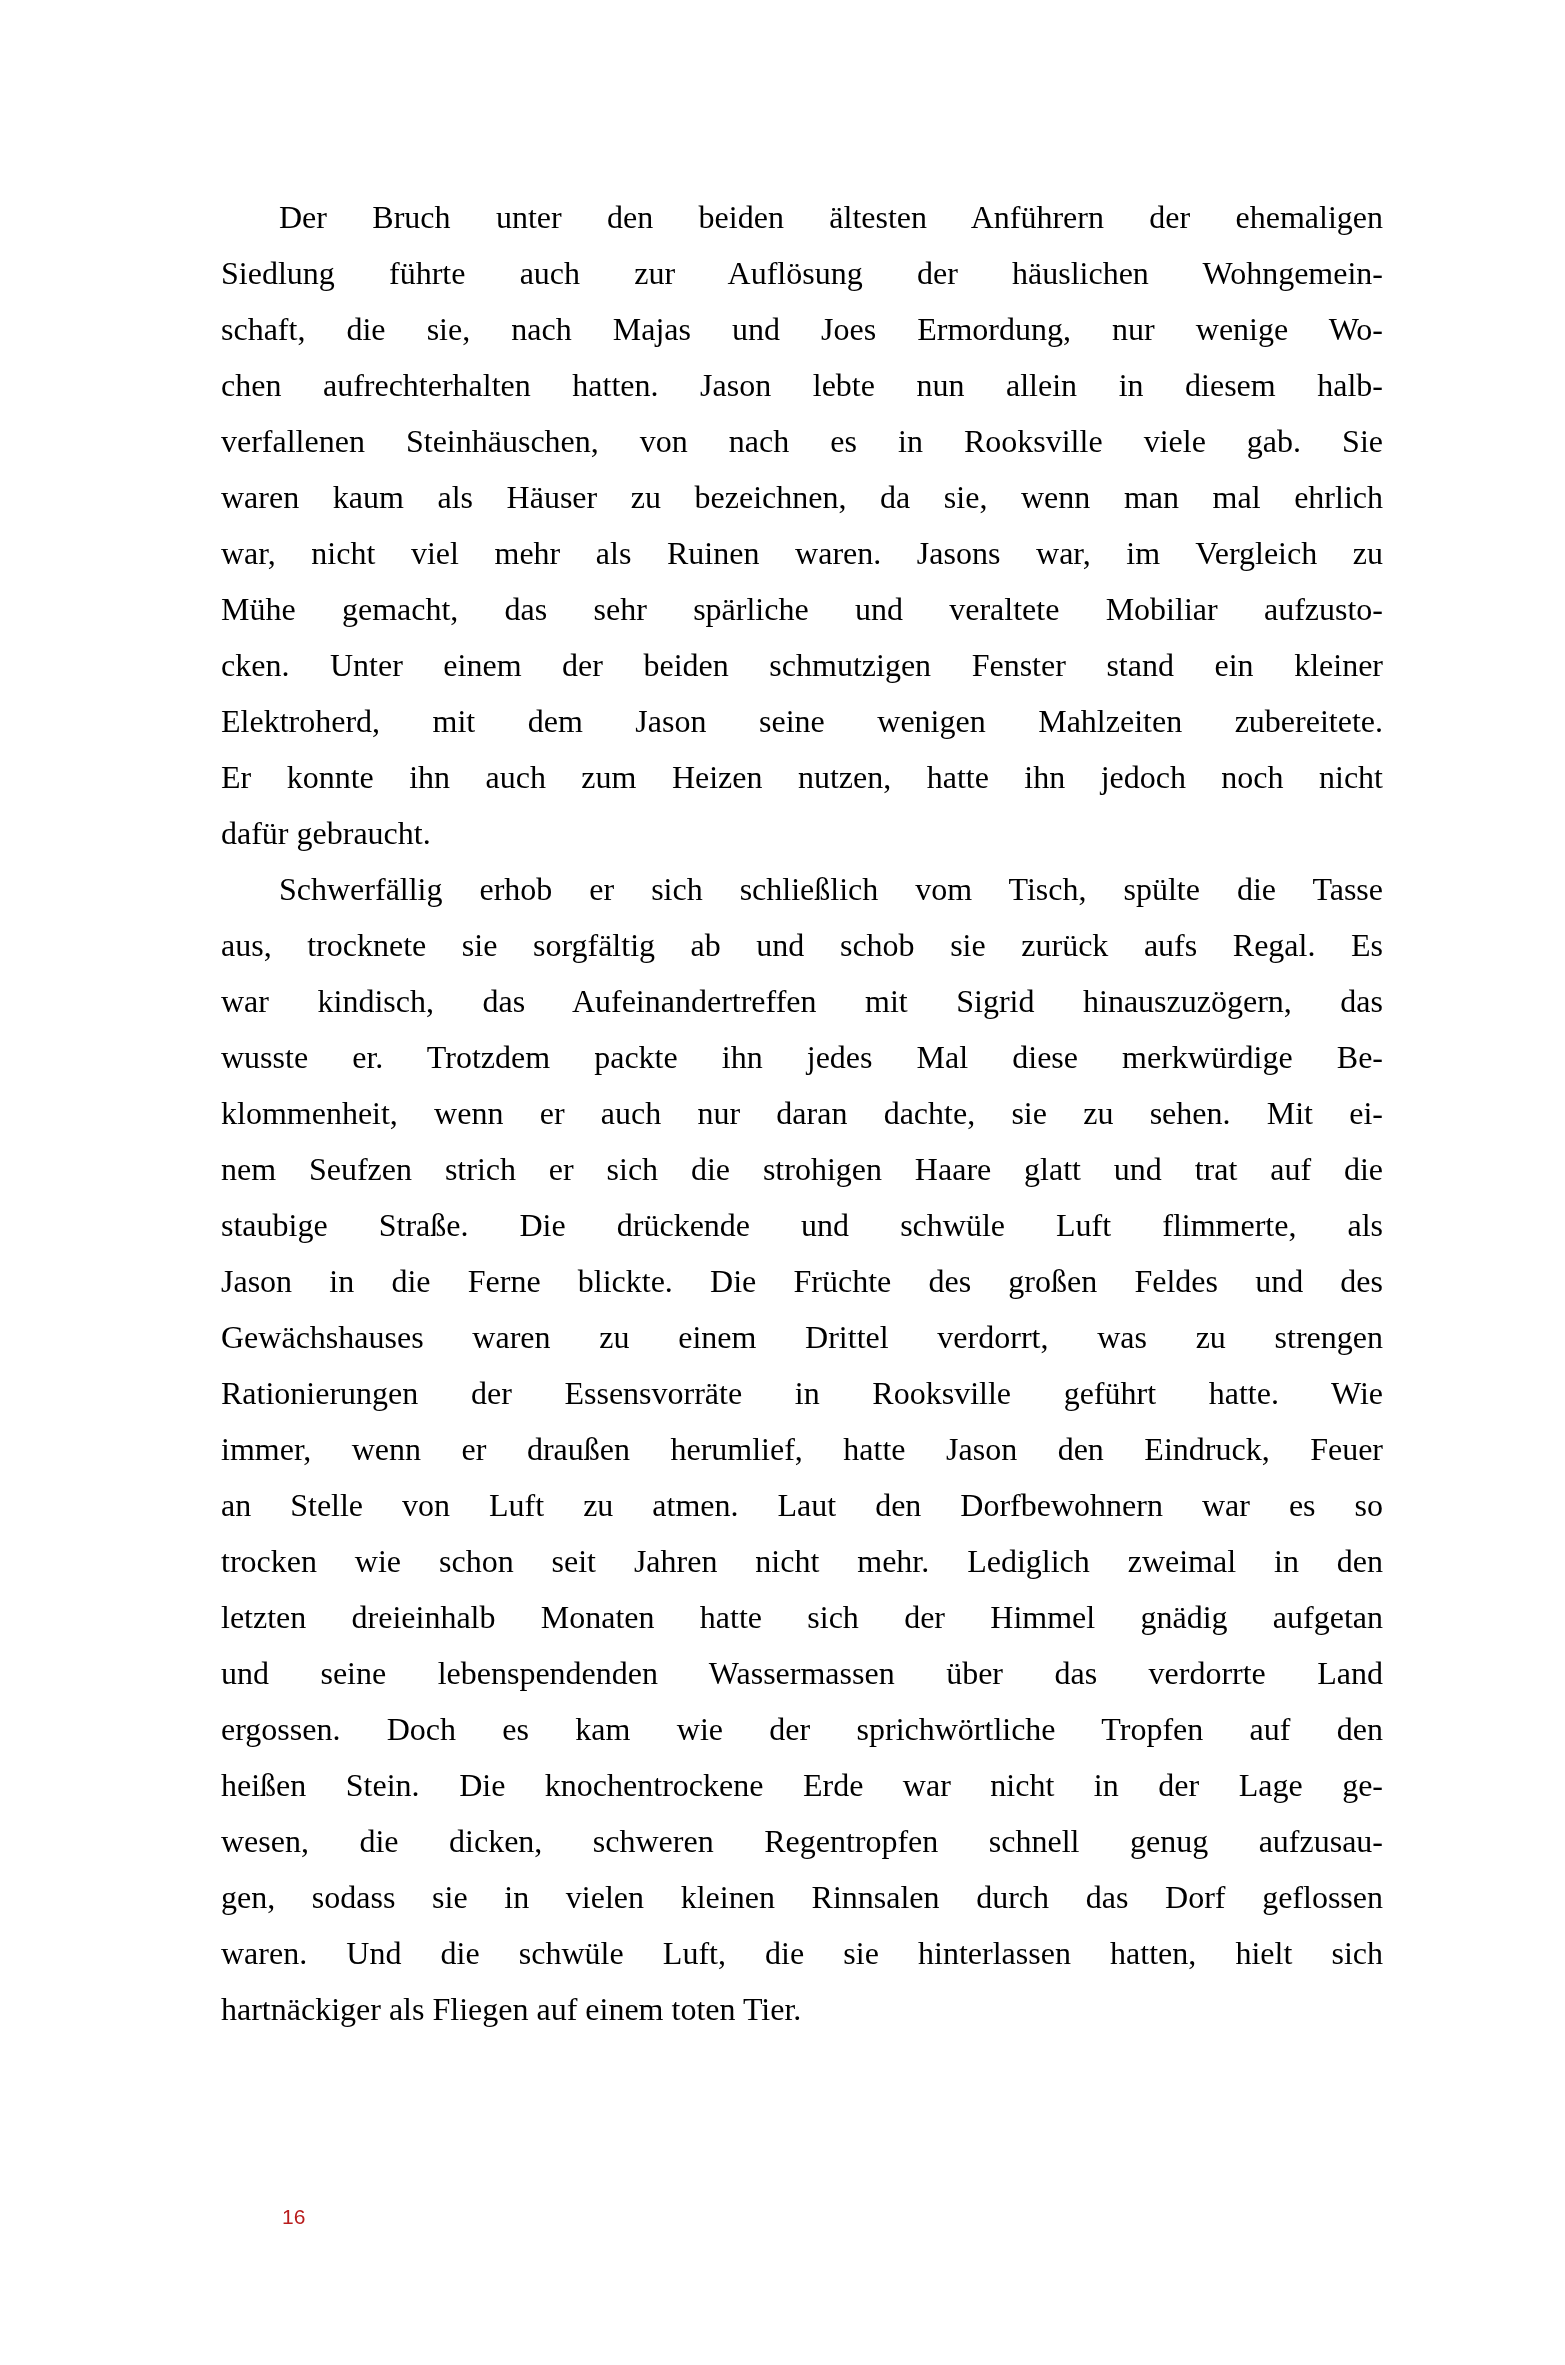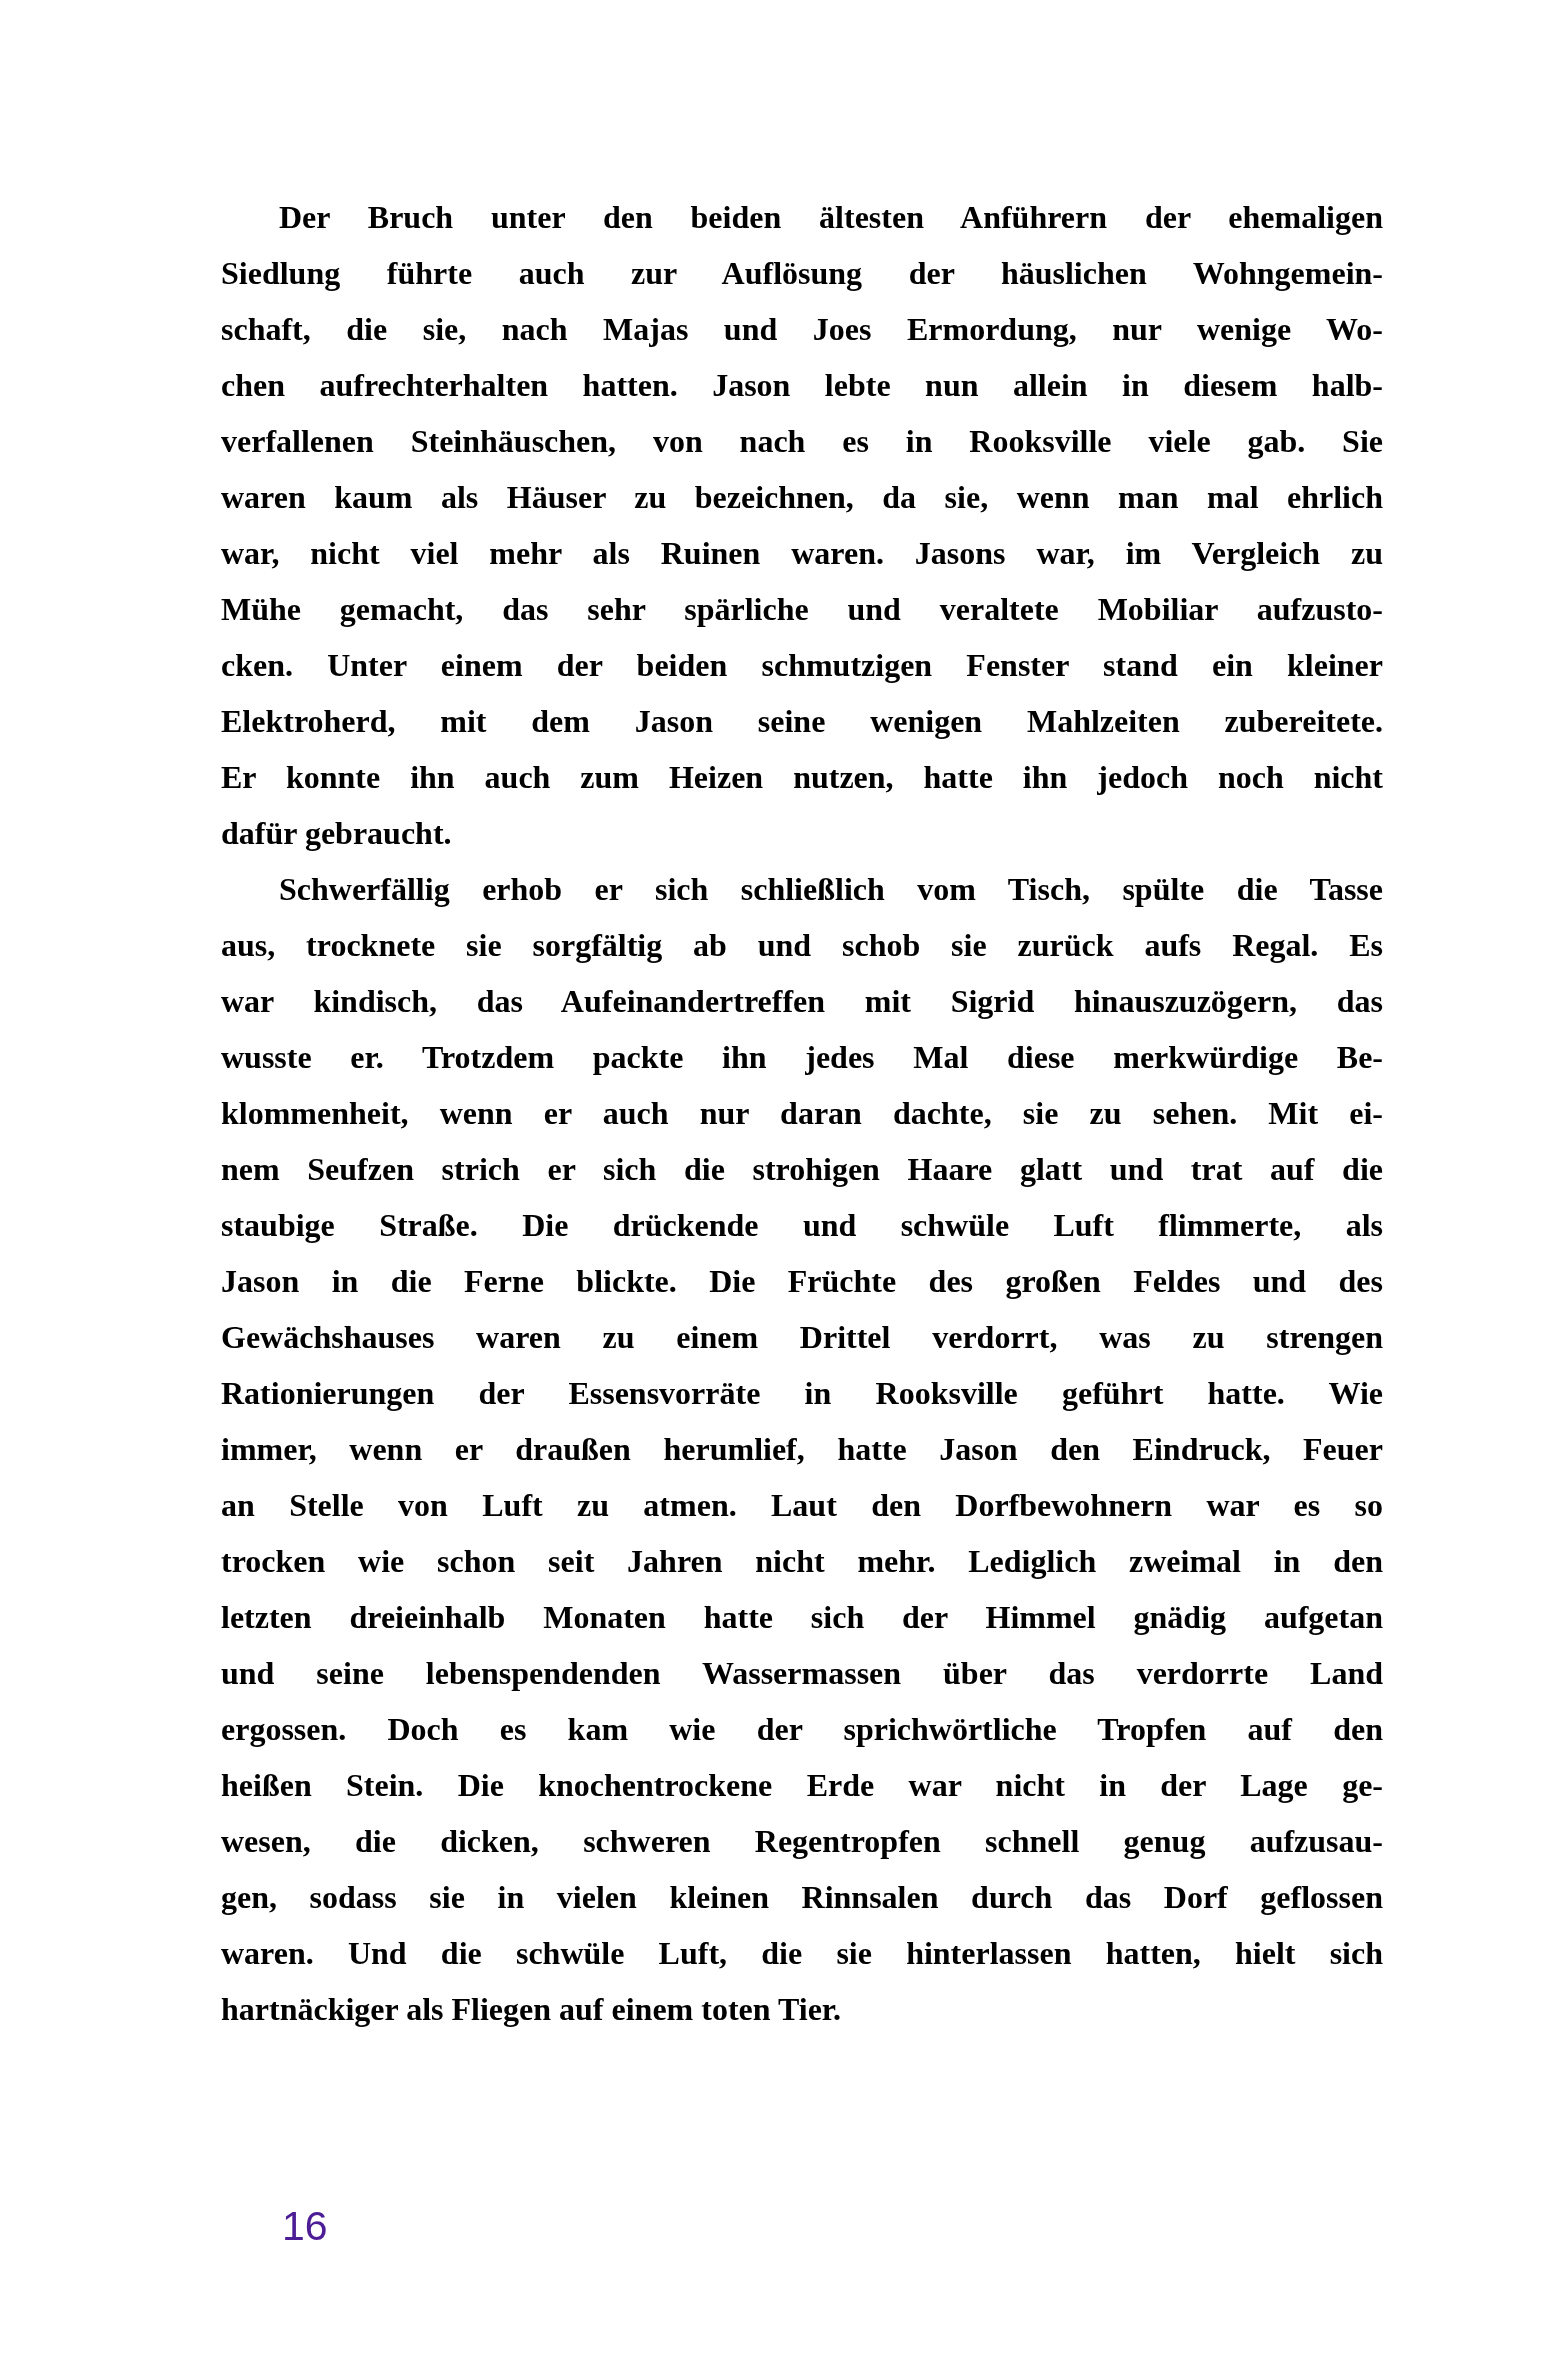--- a/index.html
+++ b/index.html
@@ -22,37 +22,36 @@
     font-family: "Liberation Serif", "DejaVu Serif", serif;
     font-size: 32px;
     line-height: 56px;
     color: #000000;
     letter-spacing: 0px;
   }
   .line {
     text-align: justify;
     text-align-last: justify;
     white-space: normal;
-    font-weight: bold;
   }
   .line.para-end {
     text-align: center;
     text-align-last: left;
   }
   .line.indent {
     text-indent: 58px;
   }
   .page-number {
     position: absolute;
     left: 282px;
     top: 2206px;
     font-family: "Liberation Sans", "DejaVu Sans", sans-serif;
-    font-size: 41px;
+    font-size: 21px;
     line-height: 1;
-    color: #4c1d95;
+    color: #b91c1c;
   }
 </style>
 </head>
 <body>
 
 <div class="page">
   <div class="text-block">
       <div class="line indent">Der Bruch unter den beiden ältesten Anführern der ehemaligen</div>
       <div class="line">Siedlung führte auch zur Auflösung der häuslichen Wohngemein-</div>
       <div class="line">schaft, die sie, nach Majas und Joes Ermordung, nur wenige Wo-</div>

